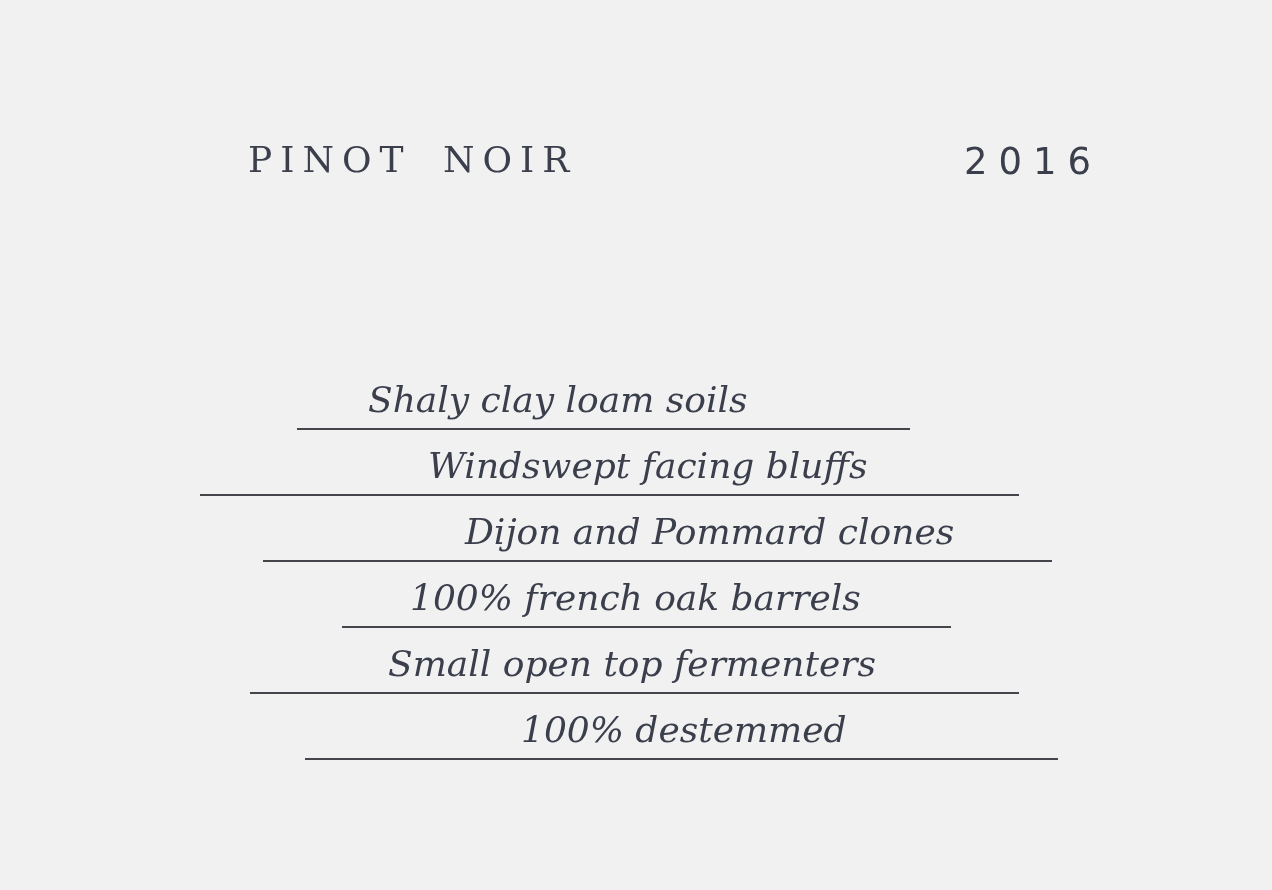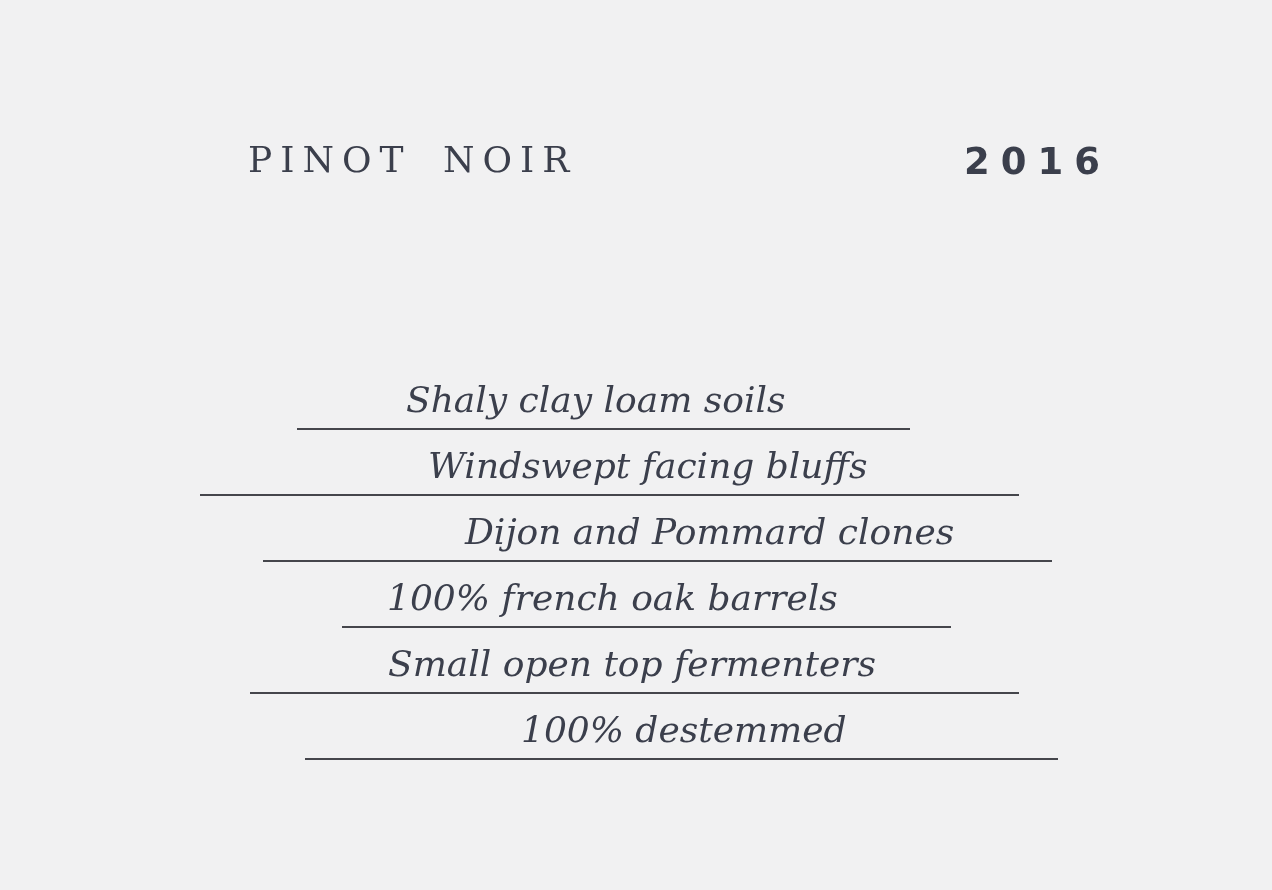--- a/index.html
+++ b/index.html
@@ -33,21 +33,21 @@
   }
   .wine-name-line.line1 { top: 139px; }
   .wine-name-line.line2 { top: 196px; }
 
   .vintage {
     position: absolute;
     left: 964px;
     top: 140px;
     font-family: "DejaVu Sans", "Liberation Sans", sans-serif;
     font-size: 37px;
-    font-weight: 700;
+    font-weight: 400;
     letter-spacing: 11px;
     color: var(--ink);
     white-space: nowrap;
   }
 
   
   .note {
     position: absolute;
     left: 0;
     width: 100%;
@@ -69,24 +69,24 @@
 
   .note.r1 { top: 313px; }
   .note.r2 { top: 379px; }
   .note.r3 { top: 445px; }
   .note.r4 { top: 511px; }
   .note.r5 { top: 577px; }
   .note.r6 { top: 643px; }
   .note.r7 { top: 709px; }
 
   .note.r1 .note-text { left: 390px; }
-  .note.r2 .note-text { left: 406px; }
+  .note.r2 .note-text { left: 368px; }
   .note.r3 .note-text { left: 428px; }
   .note.r4 .note-text { left: 465px; }
-  .note.r5 .note-text { left: 387px; }
+  .note.r5 .note-text { left: 410px; }
   .note.r6 .note-text { left: 388px; }
   .note.r7 .note-text { left: 477px; margin-left: 44px; }
 
   .note.r1 .note-rule { left: 243px; width: 823px; }
   .note.r2 .note-rule { left: 297px; width: 613px; }
   .note.r3 .note-rule { left: 200px; width: 819px; }
   .note.r4 .note-rule { left: 263px; width: 789px; }
   .note.r5 .note-rule { left: 342px; width: 609px; }
   .note.r6 .note-rule { left: 250px; width: 769px; }
   .note.r7 .note-rule { left: 305px; width: 753px; }

